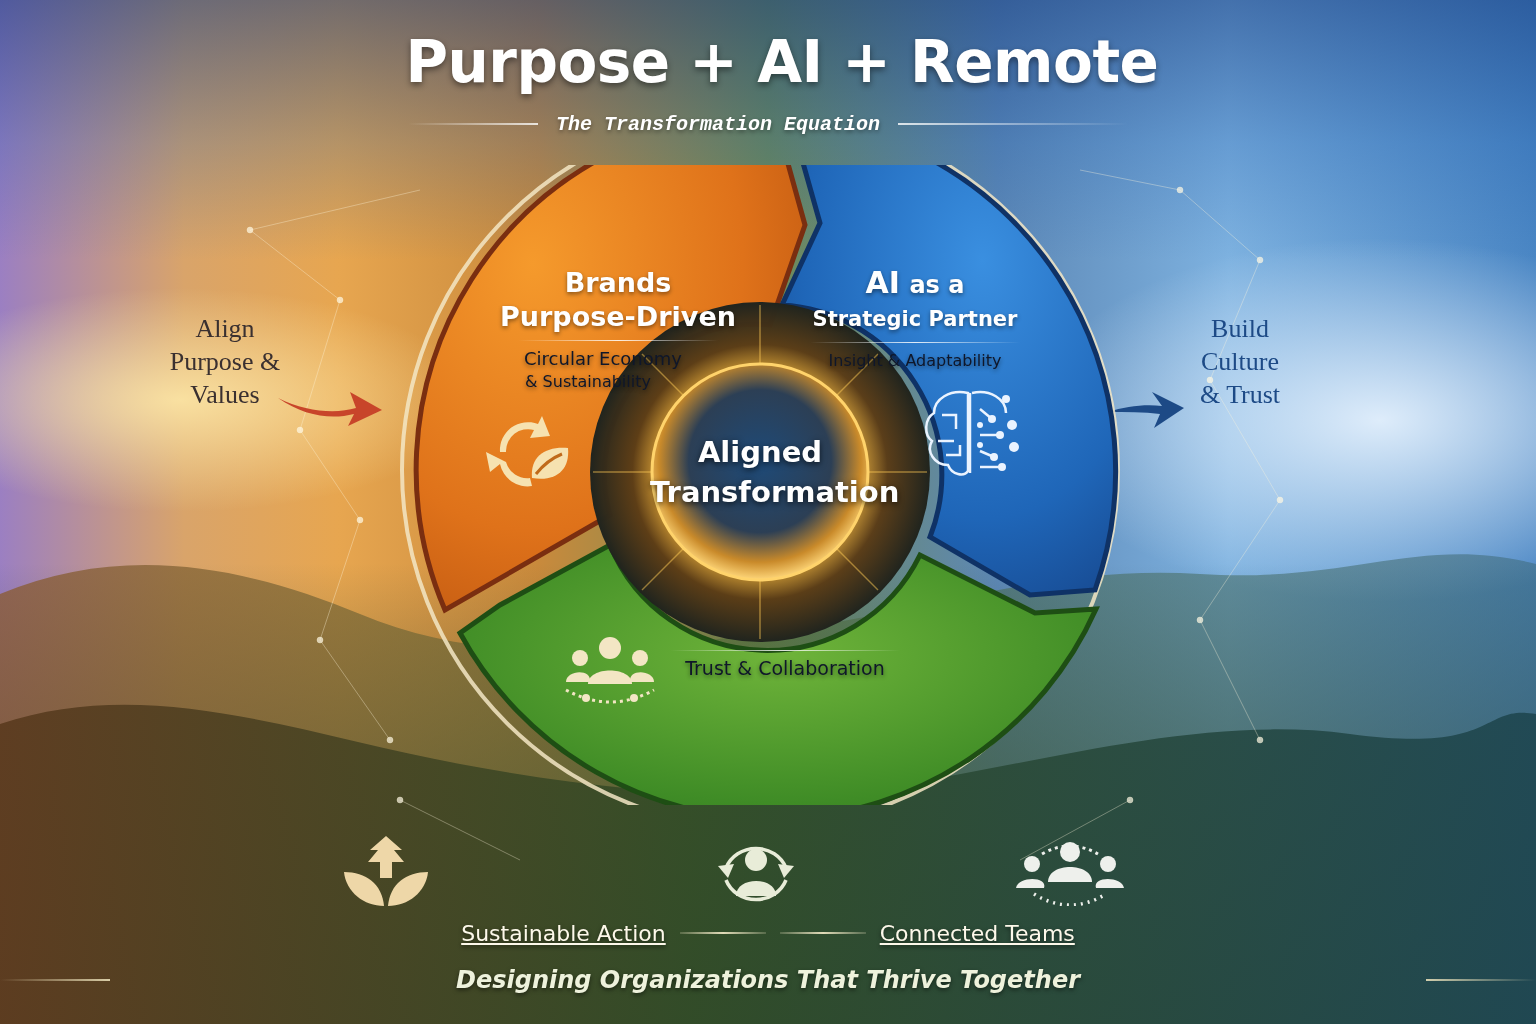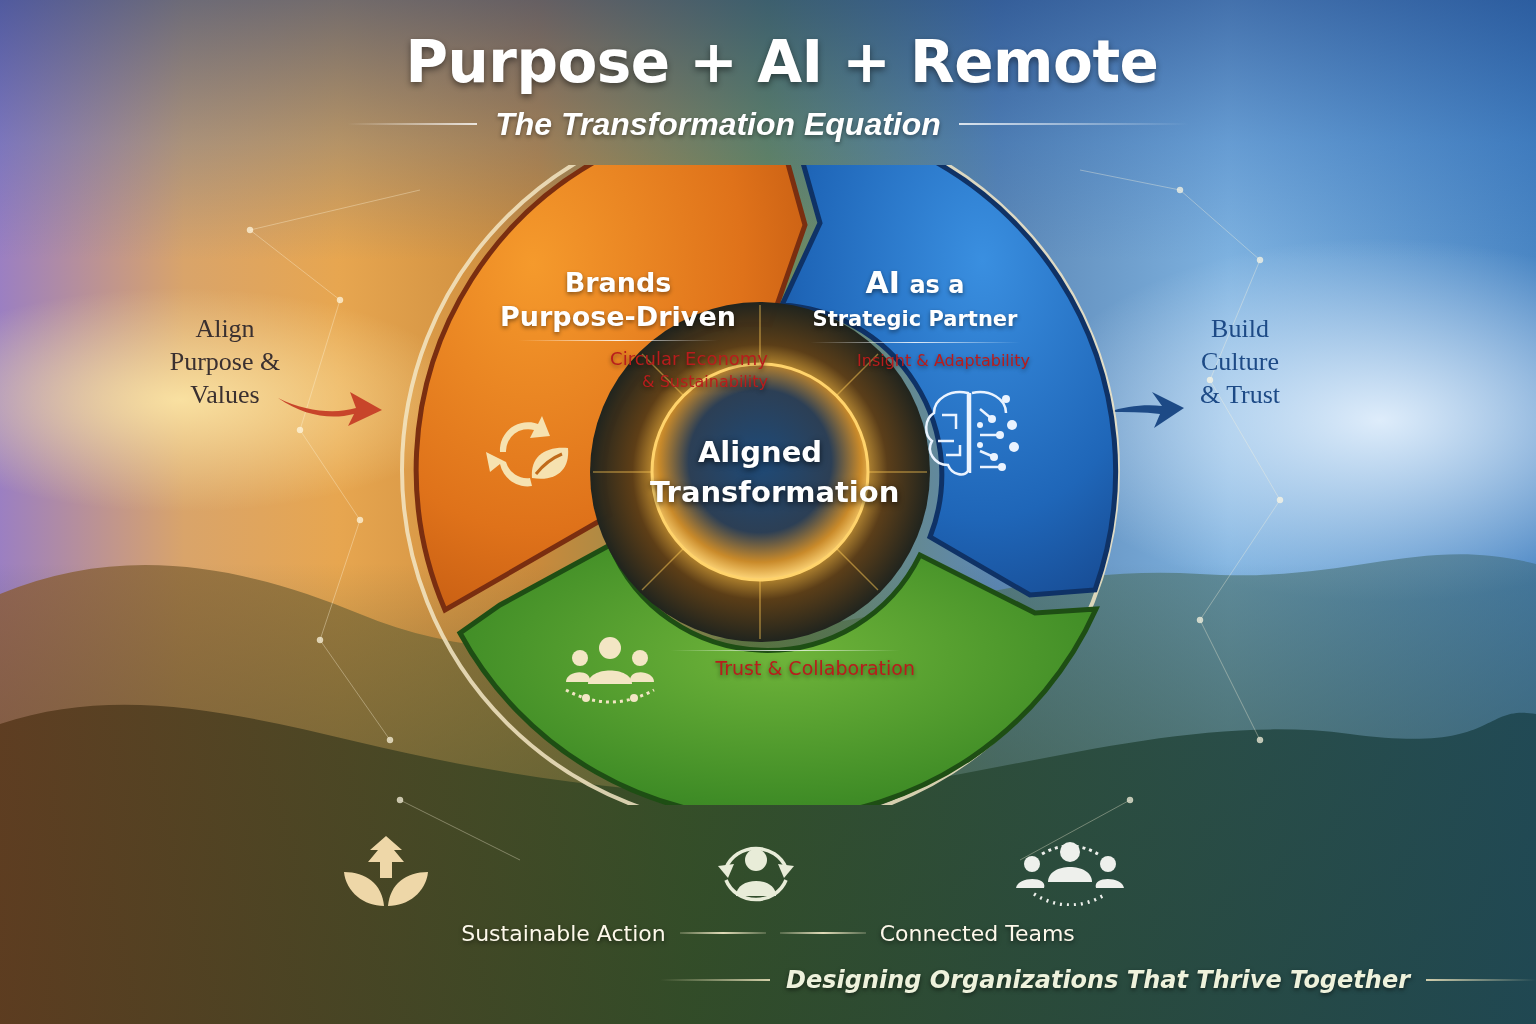--- a/index.html
+++ b/index.html
@@ -29,61 +29,61 @@
     text-shadow: 0 3px 6px rgba(0,0,0,0.45);
     padding-left: 28px;
   }
   .subtitle-row {
     position: absolute; left: 0; top: 104px; width: 1536px; height: 40px;
     display: flex; align-items: center; justify-content: center; gap: 18px;
   }
   .rule { height: 2px; background: linear-gradient(90deg, rgba(255,255,255,0), rgba(255,255,255,0.8)); }
   .rule.r { background: linear-gradient(90deg, rgba(255,255,255,0.8), rgba(255,255,255,0)); }
   .subtitle {
-    font-family: Liberation Sans, sans-serif; font-style: italic; font-weight: bold;
-    font-size: 32px; color: #ffffff; text-shadow: 0 2px 4px rgba(0,0,0,0.4);
+    font-family: Liberation Mono, monospace; font-style: italic; font-weight: bold;
+    font-size: 20px; color: #ffffff; text-shadow: 0 2px 4px rgba(0,0,0,0.4);
   }
 
   .side-label {
     position: absolute; text-align: center; font-size: 26px; line-height: 33px;
     font-family: Liberation Serif, serif;
   }
   .side-left { left: 150px; top: 312px; width: 150px; color: #3a3030; }
   .side-right { left: 1170px; top: 312px; width: 140px; color: #1d4a86; }
   .arrow { position: absolute; }
 
   .wheel { position: absolute; left: 390px; top: 165px; width: 740px; height: 640px; }
 
   .seg-text { position: absolute; text-align: center; color: #fff; text-shadow: 0 2px 4px rgba(0,0,0,0.45); }
   .seg-title { font-weight: bold; font-size: 27px; line-height: 34px; }
-  .seg-sub { font-size: 18px; line-height: 23px; color: #b91c1c; text-align: right; }
+  .seg-sub { font-size: 18px; line-height: 23px; color: #0f172a; }
   .seg-divider { height: 1px; margin: 6px auto 6px; background: linear-gradient(90deg, rgba(255,255,255,0), rgba(255,255,255,0.85), rgba(255,255,255,0)); }
 
   .orange-text { left: 468px; top: 266px; width: 300px; }
   .blue-text { left: 800px; top: 266px; width: 230px; }
   .blue-text .ai-big { font-size: 30px; }
   .blue-text .ai-small { font-size: 24px; }
   .green-text { left: 655px; top: 644px; width: 260px; }
 
   .center-text {
     position: absolute; left: 650px; top: 432px; width: 220px; text-align: center;
     color: #fff; font-weight: bold; font-size: 29px; line-height: 40px;
     text-shadow: 0 2px 6px rgba(0,0,0,0.7);
   }
 
   .bottom-row {
     position: absolute; left: 0; top: 916px; width: 1536px; height: 34px;
     display: flex; align-items: center; justify-content: center; gap: 14px;
   }
-  .bottom-label { font-size: 22px; color: #fdf8ea; text-shadow: 0 2px 4px rgba(0,0,0,0.5); white-space: nowrap; }
+  .bottom-label { font-size: 22px; color: #fdf8ea; text-shadow: 0 2px 4px rgba(0,0,0,0.5); white-space: nowrap; text-decoration: underline; }
   .brule { width: 86px; height: 2px; background: linear-gradient(90deg, rgba(245,235,200,0.2), rgba(245,235,200,0.9), rgba(245,235,200,0.2)); }
 
   .tagline-row {
     position: absolute; left: 0; top: 962px; width: 1536px; height: 36px;
-    display: flex; align-items: center; justify-content: flex-end; gap: 16px;
+    display: flex; align-items: center; justify-content: space-between; gap: 16px;
   }
   .tagline { font-style: italic; font-weight: bold; font-size: 24px; color: #eef2dc; text-shadow: 0 2px 4px rgba(0,0,0,0.5); }
   .trule { width: 110px; height: 2px; background: linear-gradient(90deg, rgba(240,230,190,0), rgba(240,230,190,0.85)); }
   .trule.r { background: linear-gradient(90deg, rgba(240,230,190,0.85), rgba(240,230,190,0)); }
 
   .bottom-icon { position: absolute; }
 </style>
 </head>
 <body>
 

